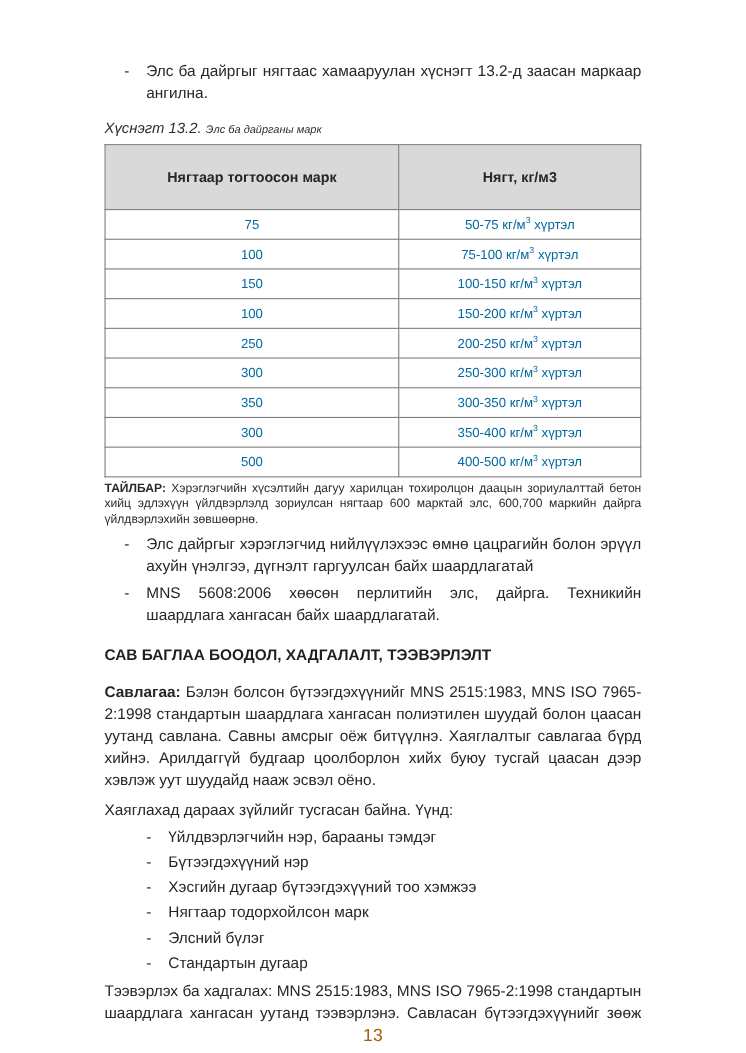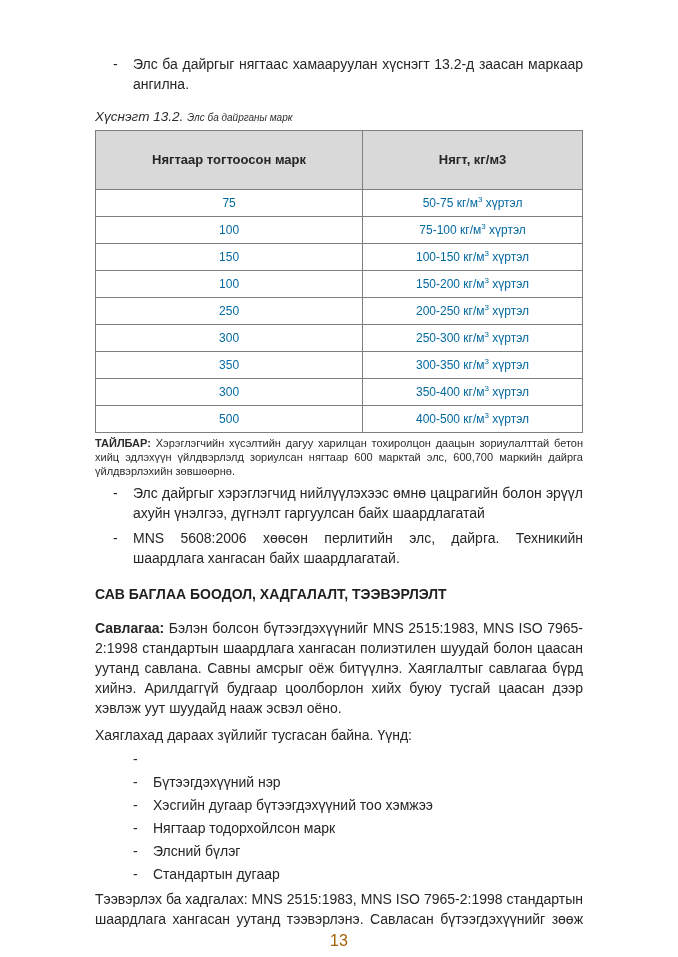--- a/index.html
+++ b/index.html
@@ -158,20 +158,21 @@
 
   <h2 class="section-heading">САВ БАГЛАА БООДОЛ, ХАДГАЛАЛТ, ТЭЭВЭРЛЭЛТ</h2>
 
   <p class="para"><span class="lead-bold">Савлагаа:</span><span> Бэлэн болсон бүтээгдэхүүнийг MNS 2515:1983, MNS ISO 7965-2:1998 стандартын шаардлага хангасан полиэтилен шуудай болон цаасан уутанд савлана.  Савны амсрыг оёж битүүлнэ. Хаяглалтыг савлагаа бүрд хийнэ. Арилдаггүй будгаар цоолборлон хийх буюу тусгай цаасан дээр хэвлэж уут шуудайд нааж эсвэл оёно.</span></p>
 
   <p class="para para-intro">Хаяглахад дараах зүйлийг тусгасан байна. Үүнд:</p>
 
   <div class="label-list">
     <div class="litem">
       <span class="dash">-</span>
+      <div class="ltext">Үйлдвэрлэгчийн нэр, барааны тэмдэг</div>
     </div>
     <div class="litem">
       <span class="dash">-</span>
       <div class="ltext">Бүтээгдэхүүний нэр</div>
     </div>
     <div class="litem">
       <span class="dash">-</span>
       <div class="ltext">Хэсгийн дугаар бүтээгдэхүүний тоо хэмжээ</div>
     </div>
     <div class="litem">

